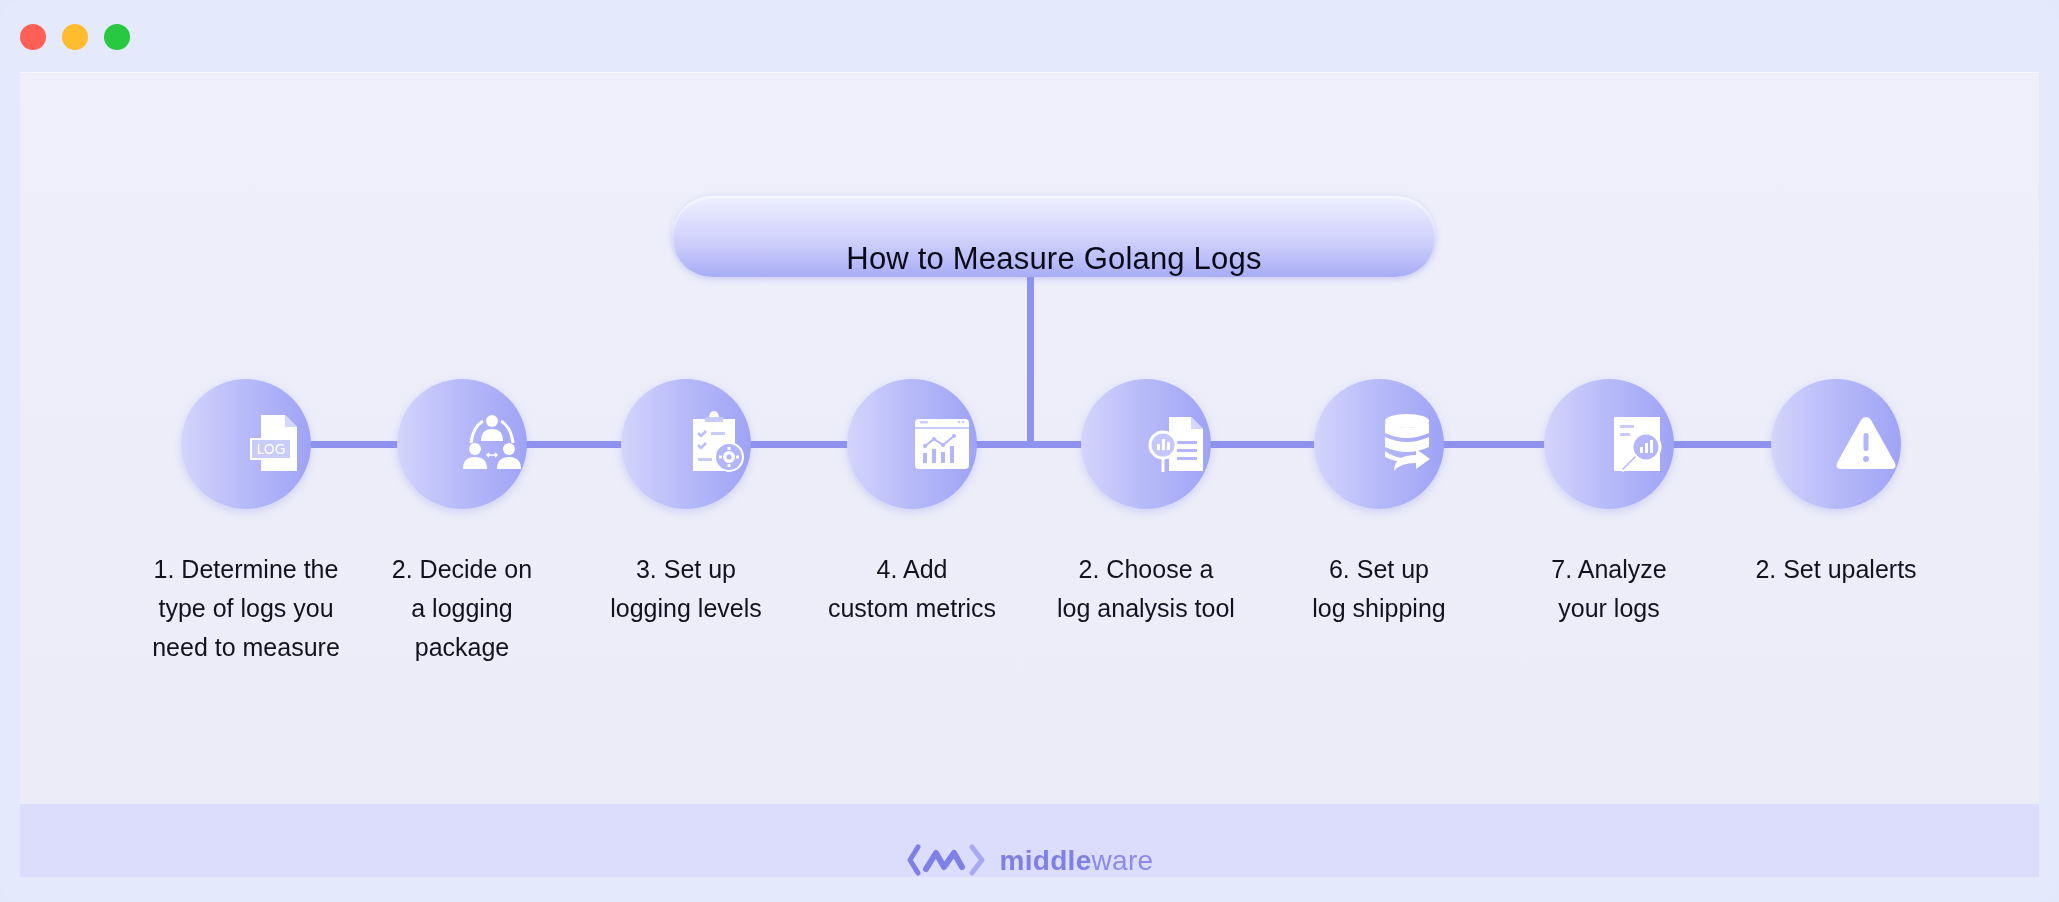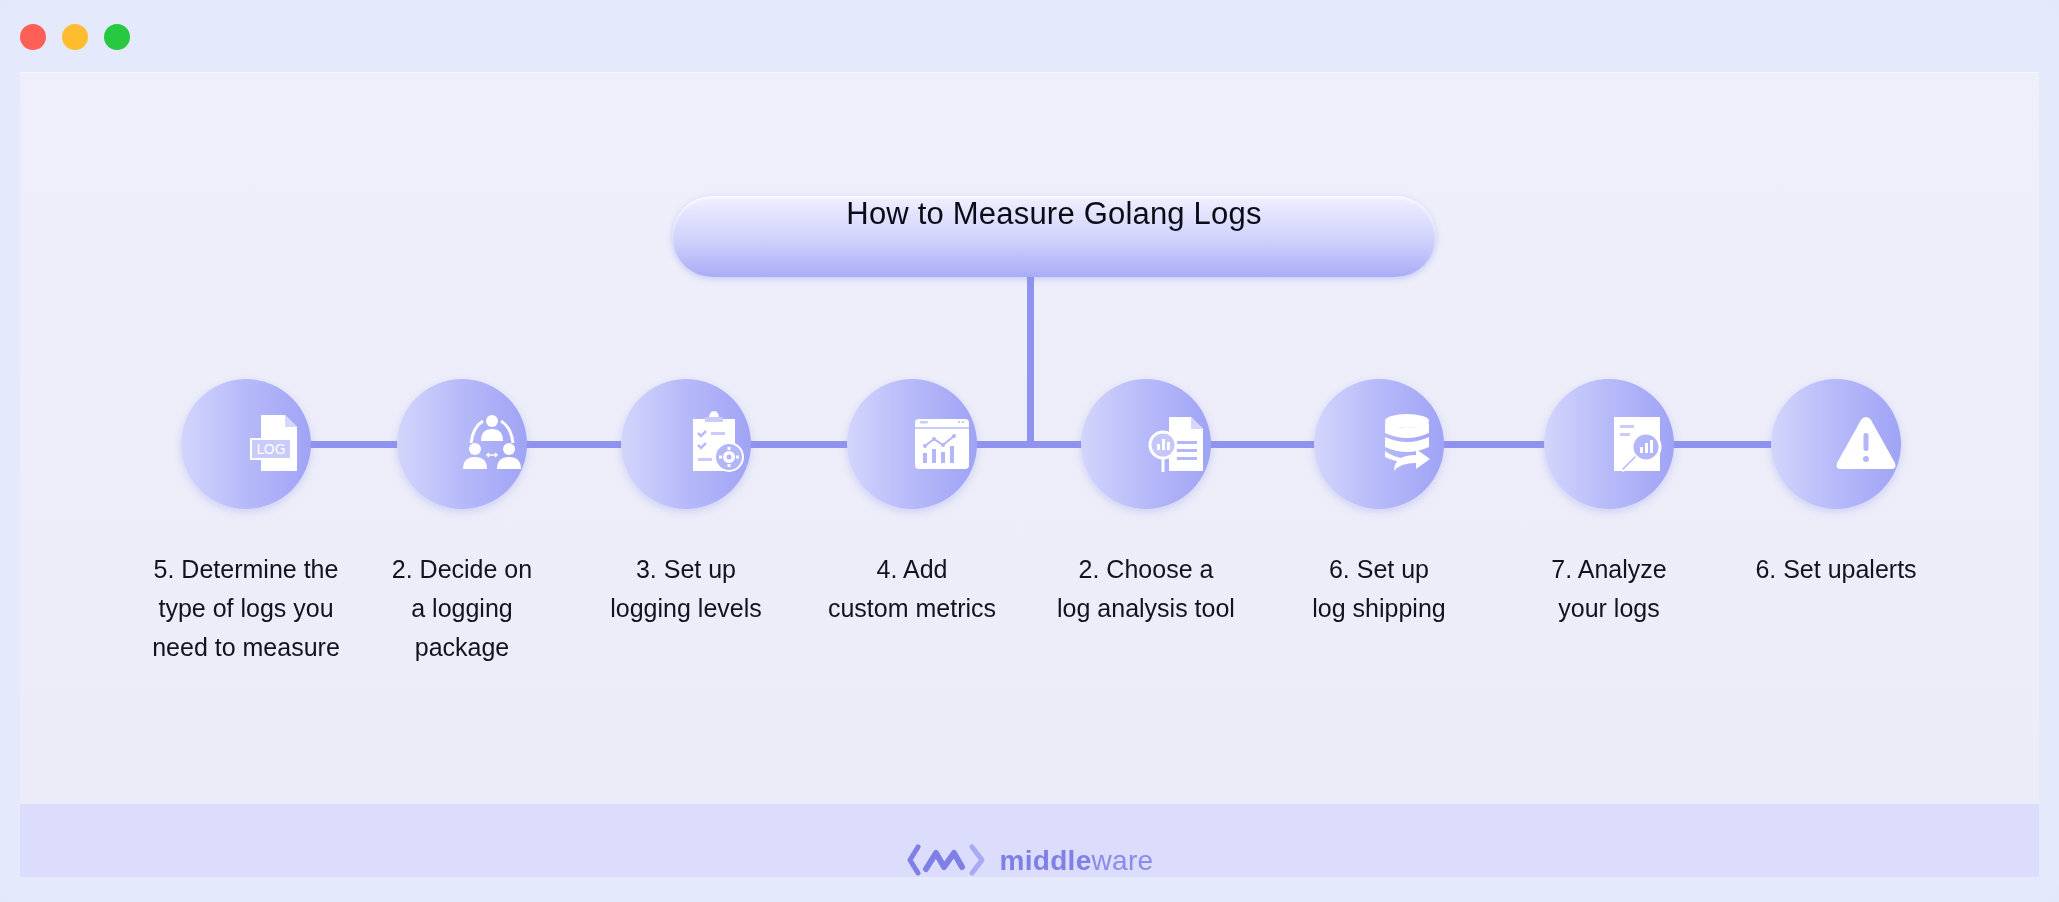--- a/index.html
+++ b/index.html
@@ -19,21 +19,21 @@
       position: absolute; left: 20px; top: 72px; width: 2019px; height: 804px;
       background: linear-gradient(180deg, #eeeffb 0%, #ececf8 100%);
       border-top: 1px solid #f6f7ff;
     }
 
     .title-pill {
       position: absolute; left: 652px; top: 123px; width: 764px; height: 81px;
       border-radius: 41px;
       background: linear-gradient(180deg, #eff0ff 0%, #cfd1fb 55%, #a8acf6 100%);
       box-shadow: 0 2px 6px rgba(130,135,230,0.35), inset 0 2px 3px rgba(255,255,255,0.7);
-      display: flex; align-items: flex-start; justify-content: center;
+      display: flex; align-items: flex-end; justify-content: center;
     }
     .title-text { font-size: 31px; color: #0b0b18; letter-spacing: 0.2px; }
 
     .stem { position: absolute; left: 1007px; top: 204px; width: 7px; height: 171px; background: #8f92ee; }
     .hline { position: absolute; left: 290px; top: 368px; width: 1550px; height: 7px; background: #8f92ee; }
 
     .step-circle {
       position: absolute; top: 306px; width: 130px; height: 130px; border-radius: 50%;
       background: linear-gradient(90deg, #d3d5fc 0%, #b9bcf9 45%, #9fa3f5 100%);
       box-shadow: 0 3px 8px rgba(150,155,235,0.35);
@@ -72,21 +72,21 @@
     <div class="hline"></div>
 
     <div class="step-circle" style="left:161px">
       <svg viewBox="0 0 70 70">
         <path d="M20 6 H44 L56 18 V62 H20 Z" fill="#fff"></path>
         <path d="M44 6 V18 H56" fill="#d6d8fb"></path>
         <rect x="10" y="30" width="40" height="20" fill="#c9cbf9" stroke="#fff" stroke-width="2"></rect>
         <text x="30" y="45" font-size="14" text-anchor="middle" fill="#fff" font-family="DejaVu Sans, sans-serif">LOG</text>
       </svg>
     </div>
-    <div class="step-label" style="left:106px">5. Determine the
+    <div class="step-label" style="left:106px">1. Determine the
 type of logs you
 need to measure</div>
 
     <div class="step-circle" style="left:377px">
       <svg viewBox="0 0 70 70">
         <circle cx="35" cy="12" r="6" fill="#fff"></circle>
         <path d="M24 32 Q24 20 35 20 Q46 20 46 32 Z" fill="#fff"></path>
         <path d="M14 34 Q16 18 26 12" stroke="#fff" stroke-width="3" fill="none"></path>
         <path d="M56 34 Q54 18 44 12" stroke="#fff" stroke-width="3" fill="none"></path>
         <circle cx="18" cy="40" r="6" fill="#fff"></circle>
@@ -189,21 +189,21 @@
     <div class="step-label" style="left:1469px">7. Analyze
 your logs</div>
 
     <div class="step-circle" style="left:1751px">
       <svg viewBox="0 0 70 70">
         <path d="M35 8 Q38 8 40 11 L64 54 Q66 60 60 60 H10 Q4 60 6 54 L30 11 Q32 8 35 8 Z" fill="#fff"></path>
         <rect x="32.5" y="24" width="5" height="18" rx="2.5" fill="#b3b6f8"></rect>
         <circle cx="35" cy="50" r="3" fill="#b3b6f8"></circle>
       </svg>
     </div>
-    <div class="step-label" style="left:1696px">6. Set upalerts</div>
+    <div class="step-label" style="left:1696px">2. Set upalerts</div>
   </div>
 
   <div class="footer">
     <span class="brand-logo">
       <svg viewBox="0 0 82 34">
         <path d="M12 4 L4 17 L12 30" stroke="#7f80e6" stroke-width="5" fill="none" stroke-linecap="round" stroke-linejoin="round"></path>
         <path d="M20 26 L30 10 L38 24 L48 10 L56 24" stroke="#7f80e6" stroke-width="6" fill="none" stroke-linecap="round" stroke-linejoin="round"></path>
         <path d="M66 4 L76 17 L66 30" stroke="#a9aaf1" stroke-width="5" fill="none" stroke-linecap="round" stroke-linejoin="round"></path>
       </svg>
     </span>

